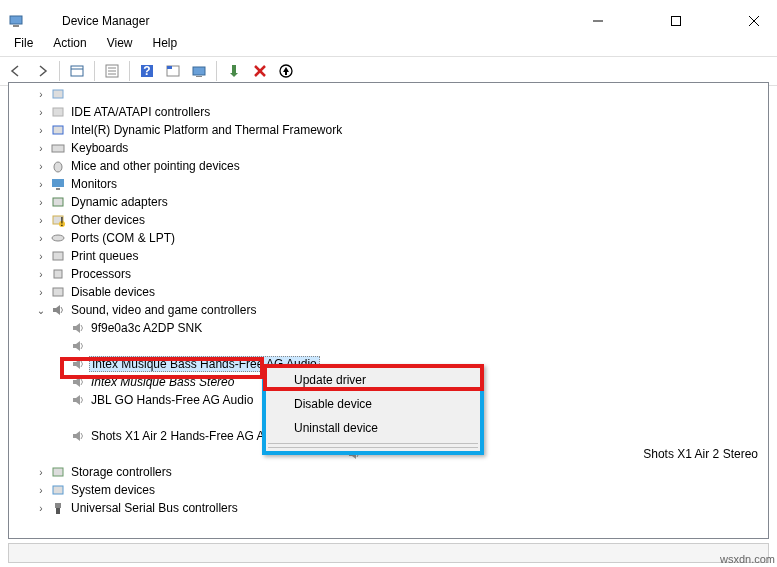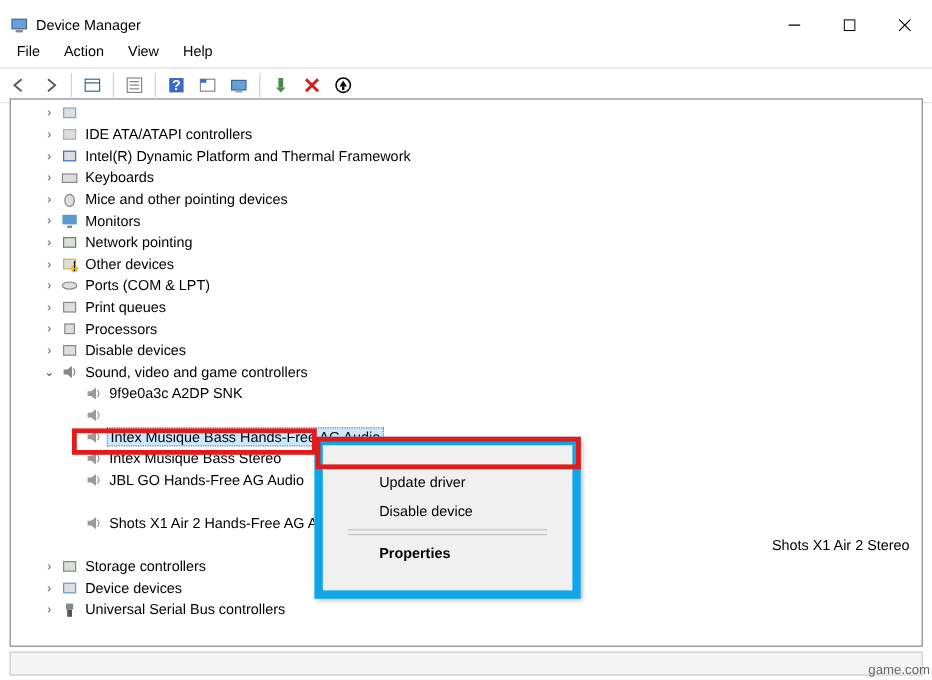--- a/index.html
+++ b/index.html
@@ -1,18 +1,18 @@
 <!DOCTYPE html>
 <html><head>
 <meta charset="utf-8">
 <style>
 * { margin: 0; padding: 0; box-sizing: border-box; font-family: "Segoe UI", Tahoma, sans-serif; font-size: 12px; }
 body { background: #fff; width: 777px; height: 567px; overflow: hidden; position: relative; }
 
-.titlebar { height: 30px; display: flex; align-items: center; padding: 11px 0 0 8px; background: #fff; }
+.titlebar { height: 30px; display: flex; align-items: center; padding: 11px 0 0 8px; background: #fff; gap: 32px; }
 .titlebar .icon { width: 16px; height: 16px; margin-right: 6px; }
 .titlebar .title { flex: 1; font-size: 12px; }
 .titlebar .wbtn { width: 46px; height: 30px; display: flex; align-items: center; justify-content: center; }
 .titlebar .wbtn svg { stroke: #000; }
 
 .menubar { display: flex; padding: 2px 6px; gap: 4px; }
 .menubar .mitem { padding: 4px 8px; }
 
 .toolbar { display: flex; align-items: center; padding: 2px 4px; border-top: 1px solid #e0e0e0; border-bottom: 1px solid #e0e0e0; gap: 2px; }
 .tbtn { width: 24px; height: 24px; display: flex; align-items: center; justify-content: center; border: 1px solid transparent; }
@@ -23,21 +23,21 @@
 .tree::-webkit-scrollbar { width: 17px; }
 .tree::-webkit-scrollbar-track { background: #f0f0f0; }
 .tree::-webkit-scrollbar-thumb { background: #c0c0c0; }
 
 .node { display: flex; align-items: center; height: 18px; white-space: nowrap; padding-right: 8px; }
 .node .expander { width: 12px; text-align: center; color: #555; font-size: 10px; }
 .node .dicon { width: 16px; height: 16px; margin: 0 3px; display: flex; align-items: center; justify-content: center; }
 .node .label { padding: 0 2px; }
 .node.selected .label { background: #cce8ff; border: 1px dotted #888; }
 
-.ctx { position: absolute; background: #f0f0f0; border: 7px solid #0ea5e9; box-shadow: 2px 2px 4px rgba(0,0,0,.3); padding: 19px; }
+.ctx { position: absolute; background: #f0f0f0; border: 4px solid #0ea5e9; box-shadow: 2px 2px 4px rgba(0,0,0,.3); padding: 0; }
 .ctx .citem { padding: 5px 40px 5px 28px; }
 .ctx .citem.bold { font-weight: 700; }
 .ctx .csep { height: 1px; background: #c0c0c0; margin: 3px 2px; }
 
 .redbox1 { position: absolute; border: 4px solid #e31a1a; pointer-events: none; z-index: 50; }
 
 .statusarea { position: absolute; left: 8px; right: 8px; bottom: 4px; height: 20px; border: 1px solid #ccc; background: #f5f5f5; display: flex; }
 .siteattr { position: absolute; right: 2px; bottom: 2px; font-size: 11px; color: #666; }
 </style>
 </head>
@@ -200,21 +200,21 @@
         </span>
         <span class="label">Monitors</span>
       </div>
       <div class="node" style="padding-left: 26px;">
         <span class="expander">›</span>
         <span class="dicon">
           <svg width="14" height="14" viewBox="0 0 14 14">
             <rect x="2" y="3" width="10" height="8" fill="#ddd" stroke="#5a8a5a"></rect>
           </svg>
         </span>
-        <span class="label">Network pointing</span>
+        <span class="label">Dynamic adapters</span>
       </div>
       <div class="node" style="padding-left: 26px;">
         <span class="expander">›</span>
         <span class="dicon">
           <svg width="14" height="14" viewBox="0 0 14 14">
             <rect x="2" y="3" width="10" height="8" fill="#ddd" stroke="#d0b050"></rect>
             <circle cx="11" cy="11" r="3" fill="#f0c030"></circle>
             <text x="11" y="13" text-anchor="middle" font-size="5" fill="#000">!</text>
           </svg>
         </span>
@@ -288,58 +288,58 @@
       <div class="node selected" style="padding-left: 46px;">
         <span class="expander">&nbsp;</span>
         <span class="dicon">
           <svg width="14" height="14" viewBox="0 0 14 14">
             <polygon points="2,5 5,5 9,2 9,12 5,9 2,9" fill="#9a9a9a"></polygon>
             <path d="M10 4 Q13 7 10 10" fill="none" stroke="#9a9a9a"></path>
           </svg>
         </span>
         <span class="label">Intex Musique Bass Hands-Free AG Audio</span>
       </div>
+      <div class="node" style="padding-left: 46px; font-style: italic;">
+        <span class="expander">&nbsp;</span>
+        <span class="dicon">
+          <svg width="14" height="14" viewBox="0 0 14 14">
+            <polygon points="2,5 5,5 9,2 9,12 5,9 2,9" fill="#9a9a9a"></polygon>
+            <path d="M10 4 Q13 7 10 10" fill="none" stroke="#9a9a9a"></path>
+          </svg>
+        </span>
+        <span class="label">Intex Musique Bass Stereo</span>
+      </div>
       <div class="node" style="padding-left: 46px;">
         <span class="expander">&nbsp;</span>
         <span class="dicon">
           <svg width="14" height="14" viewBox="0 0 14 14">
             <polygon points="2,5 5,5 9,2 9,12 5,9 2,9" fill="#9a9a9a"></polygon>
             <path d="M10 4 Q13 7 10 10" fill="none" stroke="#9a9a9a"></path>
           </svg>
         </span>
-        <span class="label">Intex Musique Bass Stereo</span>
+        <span class="label">JBL GO Hands-Free AG Audio</span>
+      </div>
+      <div class="node" style="padding-left: 46px; flex-direction: column;">
+        <span class="expander">&nbsp;</span>
+        <span class="dicon">
+          <svg width="14" height="14" viewBox="0 0 14 14">
+            <polygon points="2,5 5,5 9,2 9,12 5,9 2,9" fill="#9a9a9a"></polygon>
+            <path d="M10 4 Q13 7 10 10" fill="none" stroke="#9a9a9a"></path>
+          </svg>
+        </span>
+        <span class="label">JBL GO Stereo</span>
       </div>
       <div class="node" style="padding-left: 46px;">
         <span class="expander">&nbsp;</span>
         <span class="dicon">
           <svg width="14" height="14" viewBox="0 0 14 14">
             <polygon points="2,5 5,5 9,2 9,12 5,9 2,9" fill="#9a9a9a"></polygon>
             <path d="M10 4 Q13 7 10 10" fill="none" stroke="#9a9a9a"></path>
           </svg>
         </span>
-        <span class="label">JBL GO Hands-Free AG Audio</span>
-      </div>
-      <div class="node" style="padding-left: 46px; flex-direction: column;">
-        <span class="expander">&nbsp;</span>
-        <span class="dicon">
-          <svg width="14" height="14" viewBox="0 0 14 14">
-            <polygon points="2,5 5,5 9,2 9,12 5,9 2,9" fill="#9a9a9a"></polygon>
-            <path d="M10 4 Q13 7 10 10" fill="none" stroke="#9a9a9a"></path>
-          </svg>
-        </span>
-        <span class="label">JBL GO Stereo</span>
-      </div>
-      <div class="node" style="padding-left: 46px;">
-        <span class="expander">&nbsp;</span>
-        <span class="dicon">
-          <svg width="14" height="14" viewBox="0 0 14 14">
-            <polygon points="2,5 5,5 9,2 9,12 5,9 2,9" fill="#9a9a9a"></polygon>
-            <path d="M10 4 Q13 7 10 10" fill="none" stroke="#9a9a9a"></path>
-          </svg>
-        </span>
         <span class="label">Shots X1 Air 2 Hands-Free AG Audio</span>
       </div>
       <div class="node" style="padding-left: 46px; justify-content: space-between;">
         <span class="expander">&nbsp;</span>
         <span class="dicon">
           <svg width="14" height="14" viewBox="0 0 14 14">
             <polygon points="2,5 5,5 9,2 9,12 5,9 2,9" fill="#9a9a9a"></polygon>
             <path d="M10 4 Q13 7 10 10" fill="none" stroke="#9a9a9a"></path>
           </svg>
         </span>
@@ -354,40 +354,40 @@
         </span>
         <span class="label">Storage controllers</span>
       </div>
       <div class="node" style="padding-left: 26px;">
         <span class="expander">›</span>
         <span class="dicon">
           <svg width="14" height="14" viewBox="0 0 14 14">
             <rect x="2" y="3" width="10" height="8" fill="#ddd" stroke="#5a9ad0"></rect>
           </svg>
         </span>
-        <span class="label">Device devices</span>
+        <span class="label">System devices</span>
       </div>
       <div class="node" style="padding-left: 26px;">
         <span class="expander">›</span>
         <span class="dicon">
           <svg width="14" height="14" viewBox="0 0 14 14">
             <rect x="4" y="2" width="6" height="5" fill="#888"></rect>
             <rect x="5" y="7" width="4" height="6" fill="#555"></rect>
           </svg>
         </span>
         <span class="label">Universal Serial Bus controllers</span>
       </div>
     </div>
 </div>
 
 <div class="ctx" style="left:262px; top:364px; width:222px;">
   <div class="citem">Update driver</div>
   <div class="citem">Disable device</div>
+  <div class="citem">Uninstall device</div>
   <div class="csep"></div>
   <div class="csep"></div>
-  <div class="citem bold">Properties</div>
 </div>
 
 <div class="redbox1" style="left:60px; top:357px; width:204px; height:22px;"></div>
 <div class="redbox1" style="left:263px; top:364px; width:221px; height:27px;"></div>
 
 <div class="statusarea"></div>
-<div class="siteattr">game.com</div>
+<div class="siteattr">wsxdn.com</div>
 
 </body></html>

